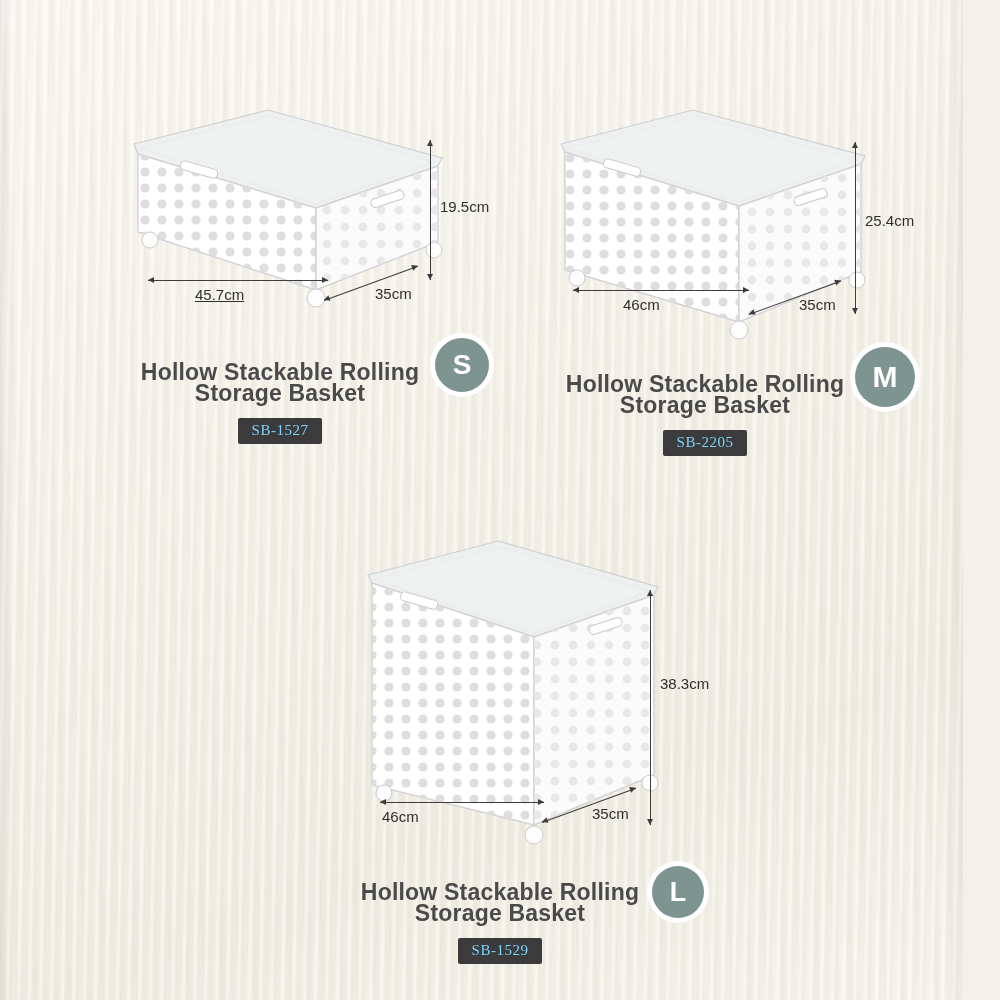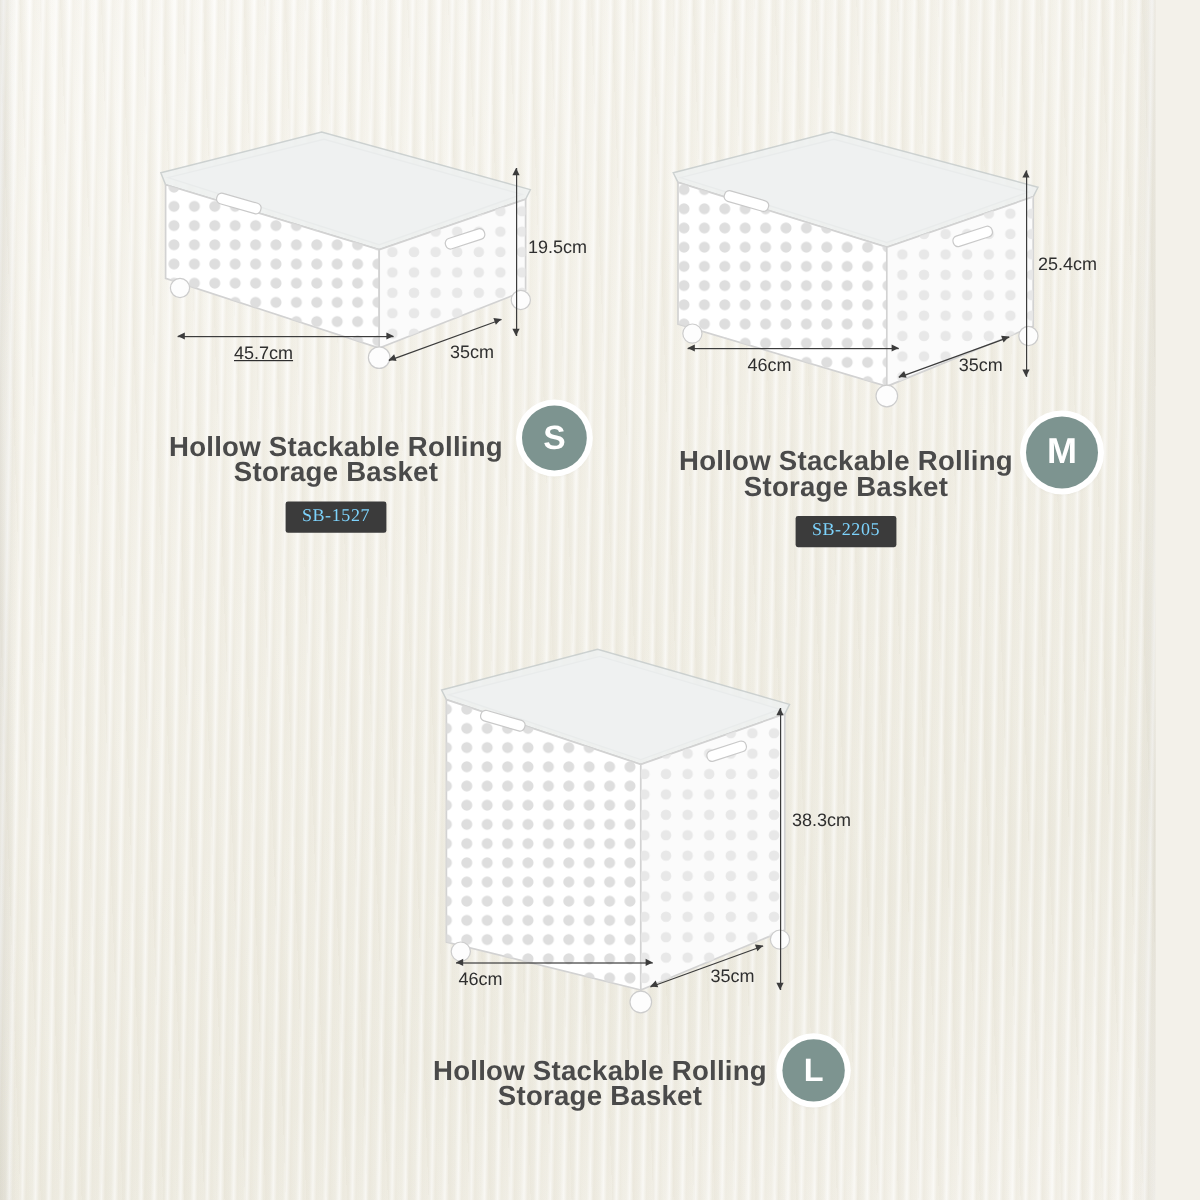--- a/index.html
+++ b/index.html
@@ -256,17 +256,20 @@
     <div class="dim" style="left:62px; top:278px;">46cm</div>
 
     <div class="arrow" style="left:222px; top:292px; width:100px; transform:rotate(-20deg); transform-origin:left center;"></div>
     <div class="dim" style="left:272px; top:275px;">35cm</div>
 
     <div class="caption" style="left:0; top:352px; position:absolute; width:360px;">
       <span>Hollow Stackable Rolling</span><br>
       <span>Storage Basket</span>
     </div>
 
+    <div class="sku-wrap" style="position:absolute; left:0; top:398px; width:360px;">
+      <span class="sku">SB-1529</span>
+    </div>
 
     <div class="badge" style="left:332px; top:336px; width:52px; height:52px; font-size:27px;">L</div>
   </div>
 
 </div>
 
 </body></html>

